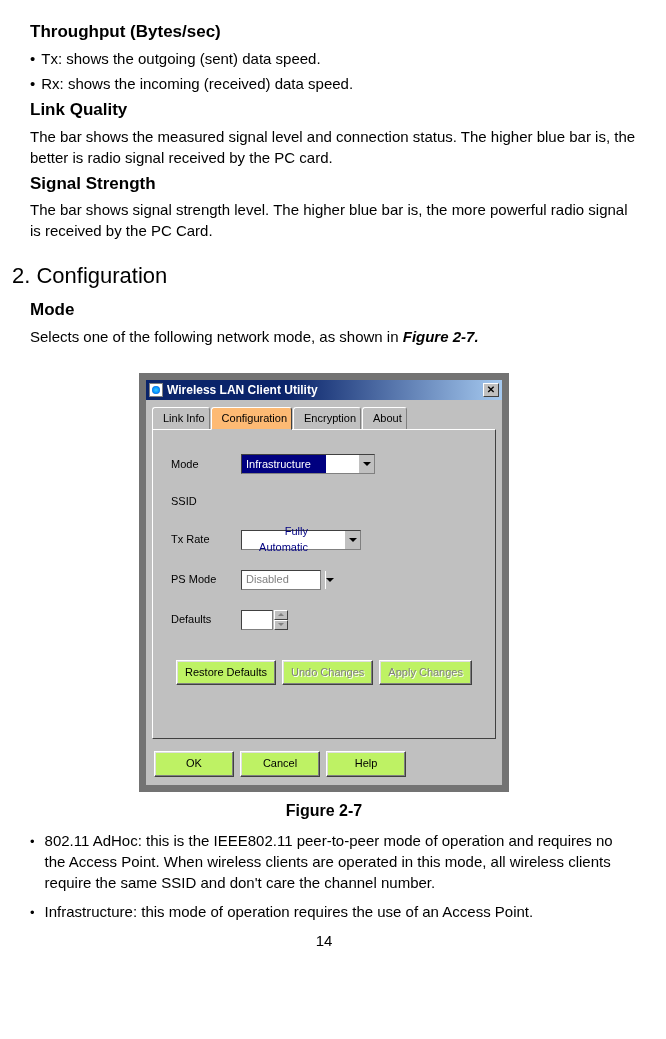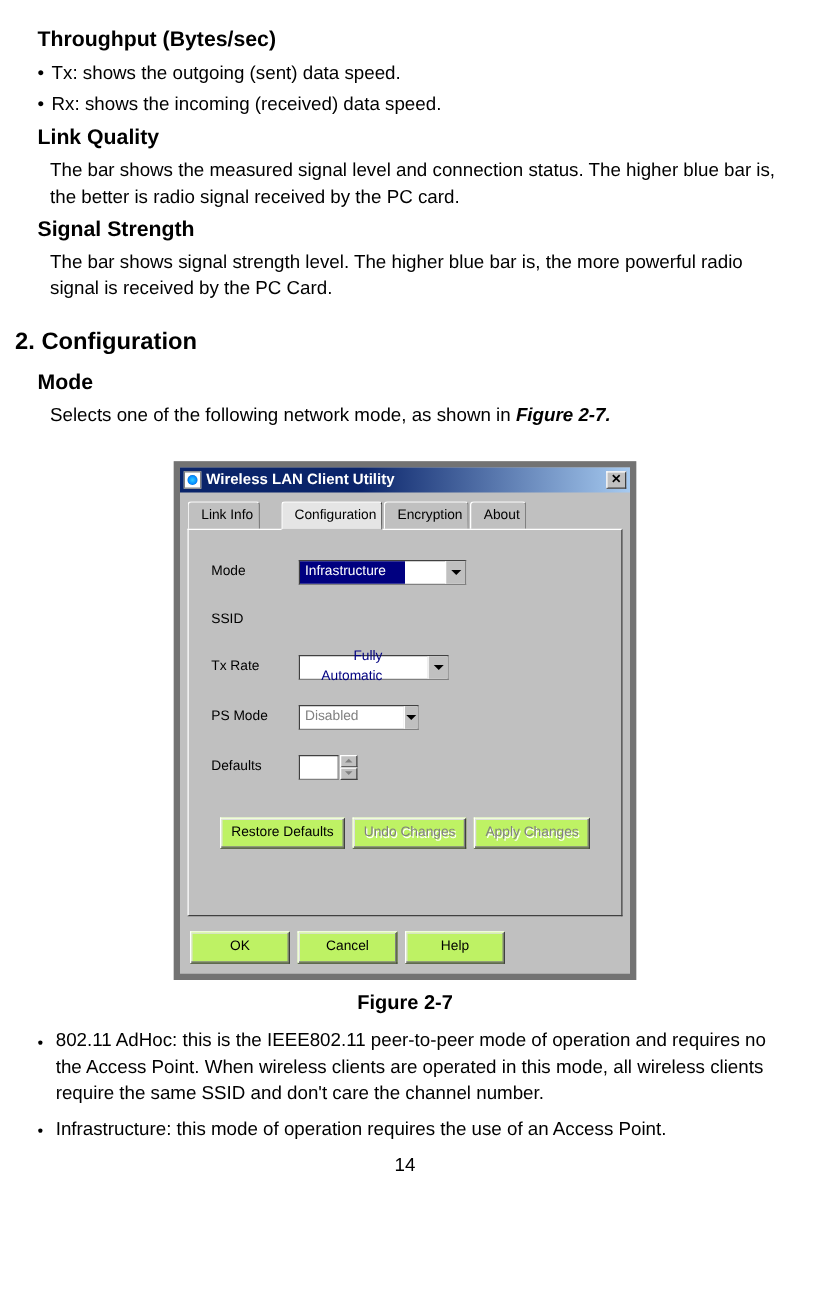--- a/index.html
+++ b/index.html
@@ -6,37 +6,37 @@
     body {
       font-family: Arial, Helvetica, sans-serif;
       font-size: 15px;
       line-height: 1.4;
       color: #000;
       background: #fff;
       width: 666px;
       padding: 16px 30px 20px 12px;
     }
     .section-heading { font-weight: bold; font-size: 17px; margin: 4px 0 4px 18px; }
-    .h2 { font-weight: bold; font-size: 19px; margin: 20px 0 6px 0; }
-    .body-text { margin: 4px 0 4px 28px; }
+    .h2 { font-weight: normal; font-size: 22px; margin: 20px 0 6px 0; }
+    .body-text { margin: 4px 0 4px 18px; }
     .bullet-row { margin: 4px 0 4px 18px; display: flex; }
     .bullet-dot { margin-right: 6px; }
     .fig-italic { font-style: italic; font-weight: bold; }
     .figure-wrap { text-align: center; margin: 26px 0 8px 0; }
     .figure-caption { text-align: center; font-weight: bold; font-size: 16px; margin: 6px 0 6px 0; }
     .list-item { display: flex; margin: 8px 0 8px 18px; }
     .list-bullet { margin-right: 10px; font-size: 13px; margin-top: 3px; }
     .page-num { text-align: center; margin-top: 0; font-size: 15px; }
 
     
     .dialog {
       display: inline-block;
       width: 370px;
       background: #c0c0c0;
-      border: 5px solid #737373;
+      border: 7px solid #737373;
       text-align: left;
       font-family: "MS Sans Serif", Tahoma, Arial, sans-serif;
       font-size: 12px;
     }
     .titlebar {
       background: linear-gradient(90deg, #0a246a 0%, #0a246a 40%, #a6caf0 100%);
       color: #fff;
       display: flex;
       align-items: center;
       padding: 2px 3px;
@@ -72,26 +72,25 @@
       border: 1px solid #808080;
       border-bottom: none;
       border-top-left-radius: 3px;
       border-top-right-radius: 3px;
       margin-right: 1px;
       font-size: 11px;
       position: relative;
       top: 1px;
     }
     .tab.active {
-      background: #e5e5e5;
+      background: #fdba74;
       border: 1px solid #fff;
       border-right-color: #404040;
       border-bottom: 1px solid #c0c0c0;
       z-index: 2;
-      margin-left: 16px;
     }
     .tab.inactive {
       border: 1px solid #fff;
       border-right-color: #808080;
       border-bottom: none;
       color: #000;
     }
     .tab-panel {
       margin: 0 6px 6px 6px;
       border: 1px solid #fff;
@@ -183,21 +182,21 @@
     }
     .btn.disabled { color: #808080; text-shadow: 1px 1px 0 #fff; }
     .btn-row { display: flex; gap: 6px; justify-content: center; margin-top: 30px; }
     .bottom-btn-row {
       display: flex; gap: 6px; justify-content: flex-start;
       padding: 6px 8px 8px 8px;
     }
     .w-mode { width: 134px; }
     .w-ssid { width: 180px; }
     .w-tx { width: 120px; text-align: right; }
-    .w-ps { width: 96px; }
+    .w-ps { width: 80px; }
   </style>
 </head>
 <body>
 
 <div class="section-heading">Throughput (Bytes/sec)</div>
 <div class="bullet-row">
   <span class="bullet-dot">•</span>
   <span>Tx: shows the outgoing (sent) data speed.</span>
 </div>
 <div class="bullet-row">

